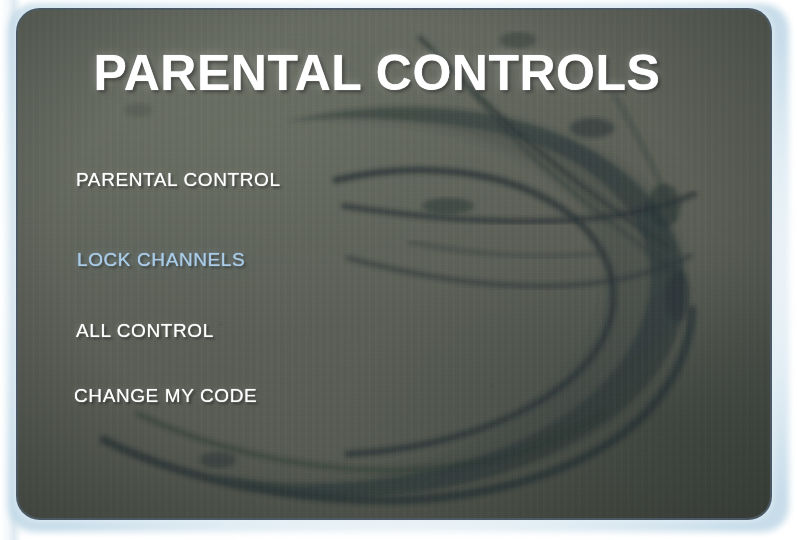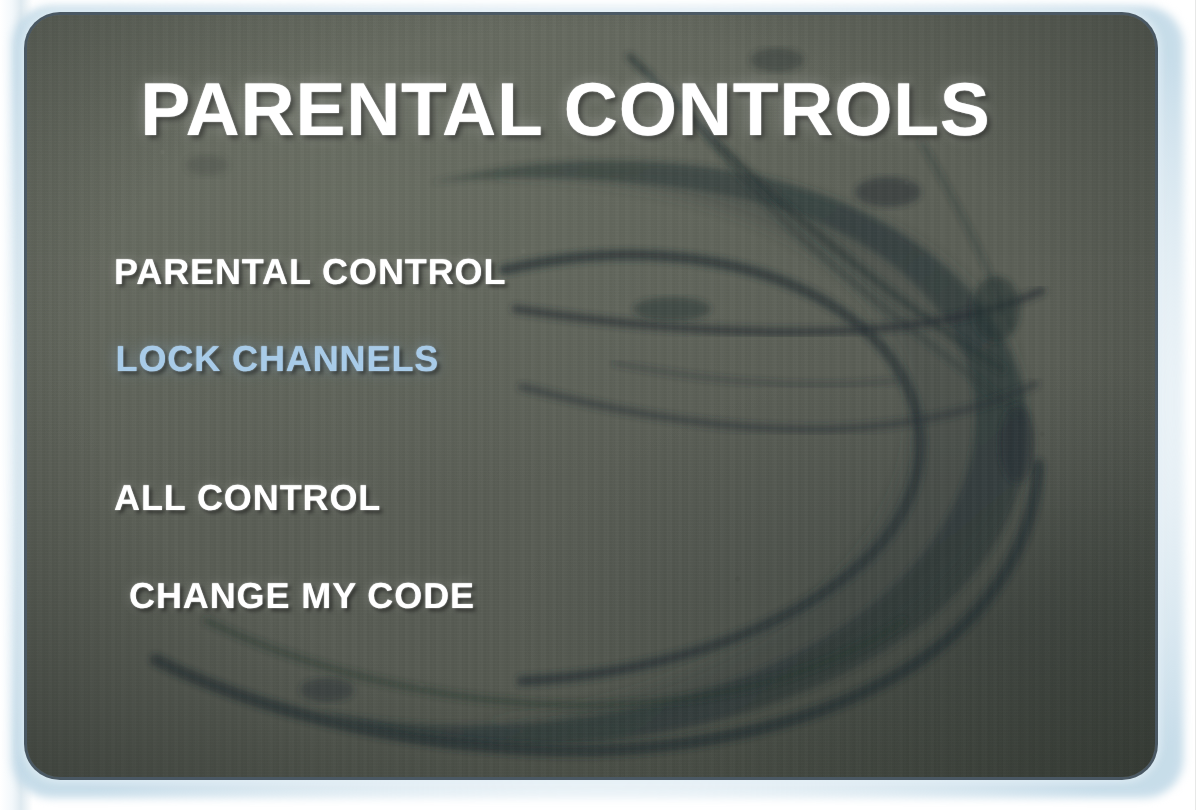--- a/index.html
+++ b/index.html
@@ -144,35 +144,35 @@
   }
 
   .menu {
     position: absolute;
     left: 58px;
     top: 160px;
     width: 620px;
   }
   .menu-item {
     display: block;
-    font-size: 24px;
-    font-weight: bold;
+    font-size: 19px;
+    font-weight: normal;
     letter-spacing: 0.6px;
     line-height: 1;
     color: #ffffff;
     text-shadow:
       0 0 1px rgba(255,255,255,0.8),
       2px 2px 3px rgba(0,0,0,0.55),
       0 0 8px rgba(255,255,255,0.22);
     white-space: nowrap;
   }
   .menu-item.pos-1 { position: absolute; left: 0px;  top: 0px;  }
-  .menu-item.pos-2 { position: absolute; left: 1px;  top: 58px; }
+  .menu-item.pos-2 { position: absolute; left: 1px;  top: 80px; }
   .menu-item.pos-3 { position: absolute; left: 0px;  top: 151px;}
-  .menu-item.pos-4 { position: absolute; left: -2px; top: 216px; margin-left: 12px;}
+  .menu-item.pos-4 { position: absolute; left: -2px; top: 216px;}
 
   .menu-item.highlighted {
     color: #a8cbe8;
     text-shadow:
       0 0 1px rgba(190,220,245,0.9),
       2px 2px 3px rgba(0,0,0,0.5),
       0 0 10px rgba(150,195,235,0.45);
   }
 </style>
 </head>

